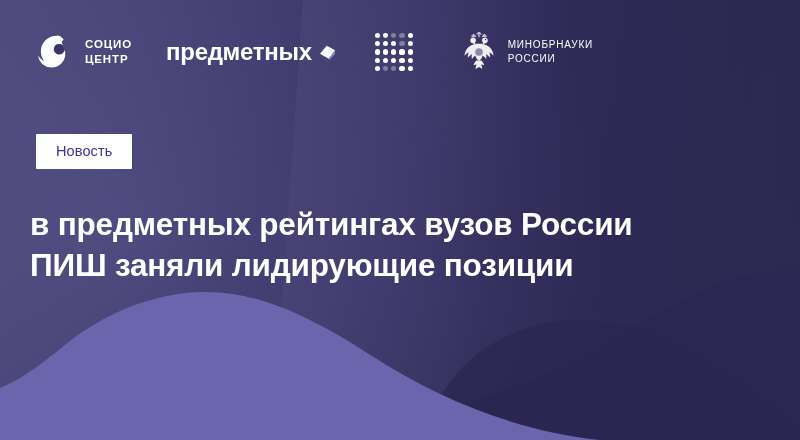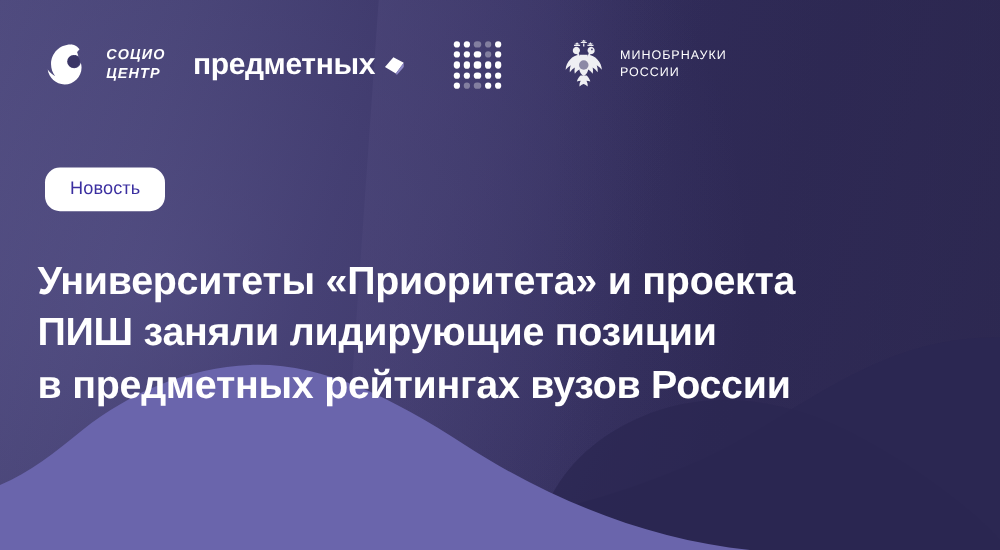--- a/index.html
+++ b/index.html
@@ -70,21 +70,21 @@
     display: flex;
     align-items: center;
     height: 56px;
   }
   .logo-block {
     display: flex;
     align-items: center;
   }
 
   
-  .logo-socio { margin-right: 22px; font-style: italic; }
+  .logo-socio { margin-right: 34px; }
   .socio-mark {
     width: 40px;
     height: 40px;
     margin-right: 9px;
     flex: none;
   }
   .socio-text {
     color: #ffffff;
     font-size: 11.5px;
     font-weight: bold;
@@ -159,21 +159,21 @@
 
   
   .badge {
     position: absolute;
     left: 36px;
     top: 134px;
     background: #ffffff;
     color: #3b2fa0;
     font-size: 14.5px;
     padding: 9px 20px 10px;
-    border-radius: 12px;
+    border-radius: 1px;
     letter-spacing: 0.1px;
   }
 
   
   .headline {
     position: absolute;
     left: 30px;
     top: 183px;
     width: 700px;
     color: #ffffff;
@@ -295,18 +295,17 @@
       </svg>
       <div class="minobr-text">МИНОБРНАУКИ
 РОССИИ</div>
     </div>
 
   </div>
 
   <div class="badge">Новость</div>
 
   <h1 class="headline">
-    <span class="ln">Университеты «Приоритета» и проекта</span>
+    <span class="ln">в предметных рейтингах вузов России</span>
     <span class="ln">ПИШ заняли лидирующие позиции</span>
-    <span class="ln">в предметных рейтингах вузов России</span>
   </h1>
 
 </div>
 
 </body></html>

